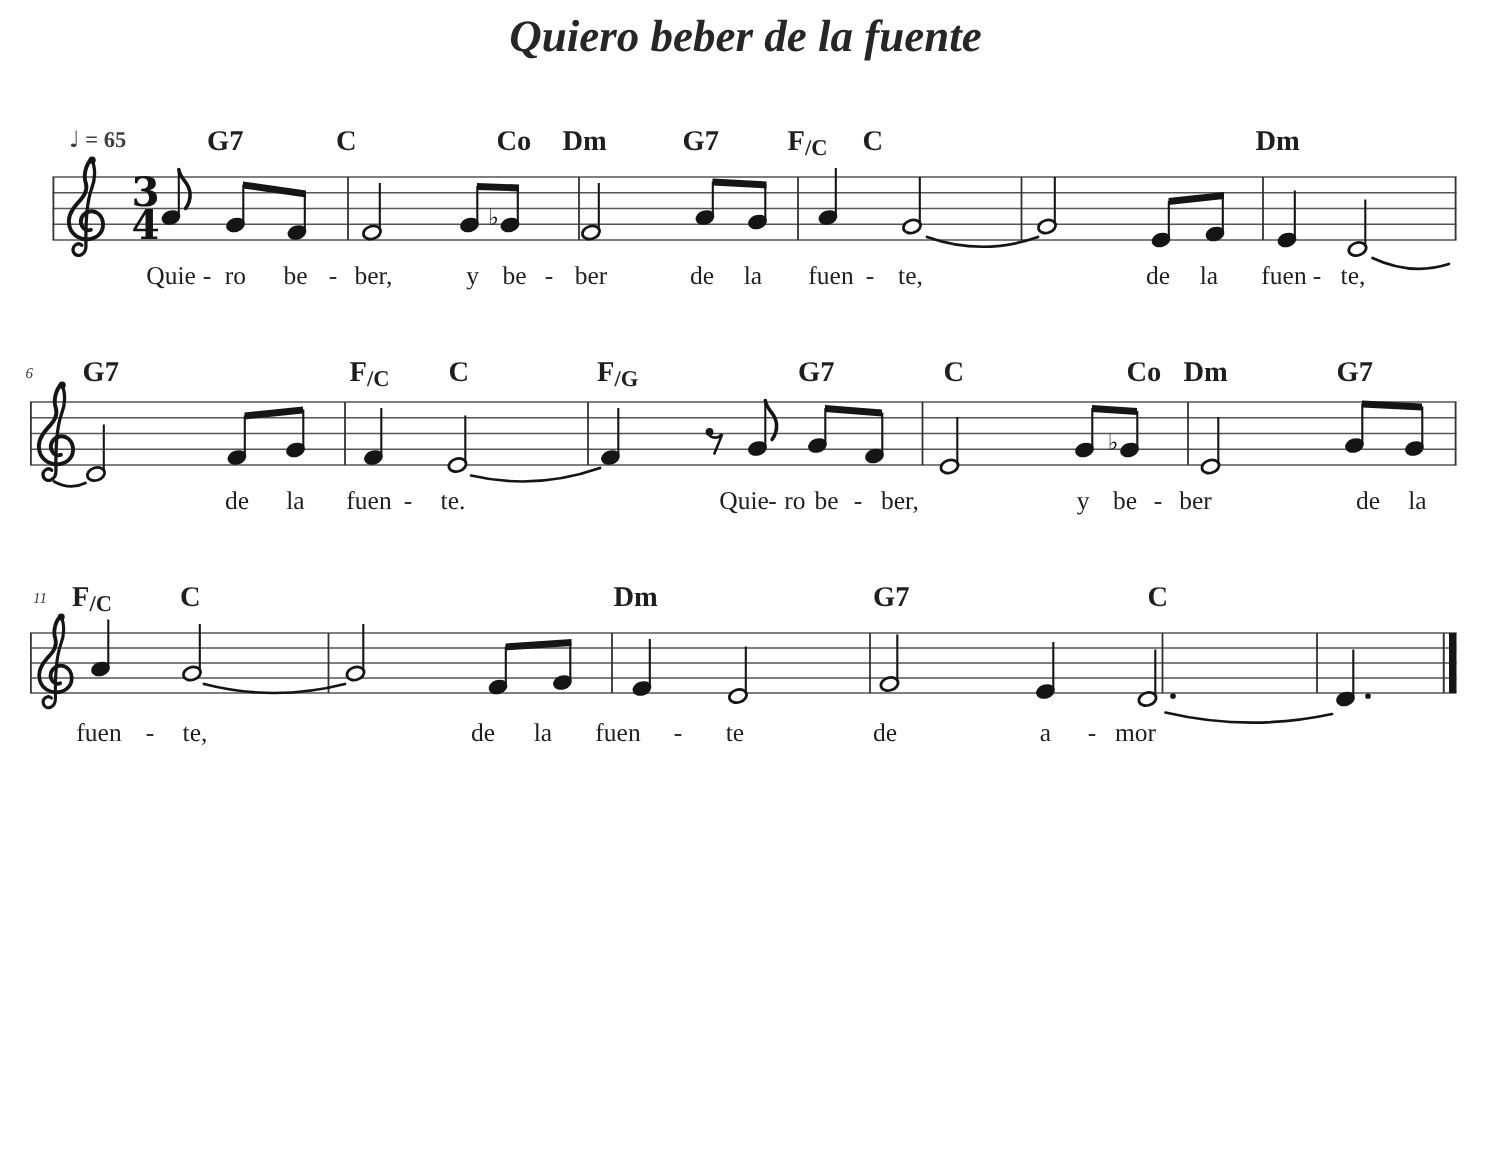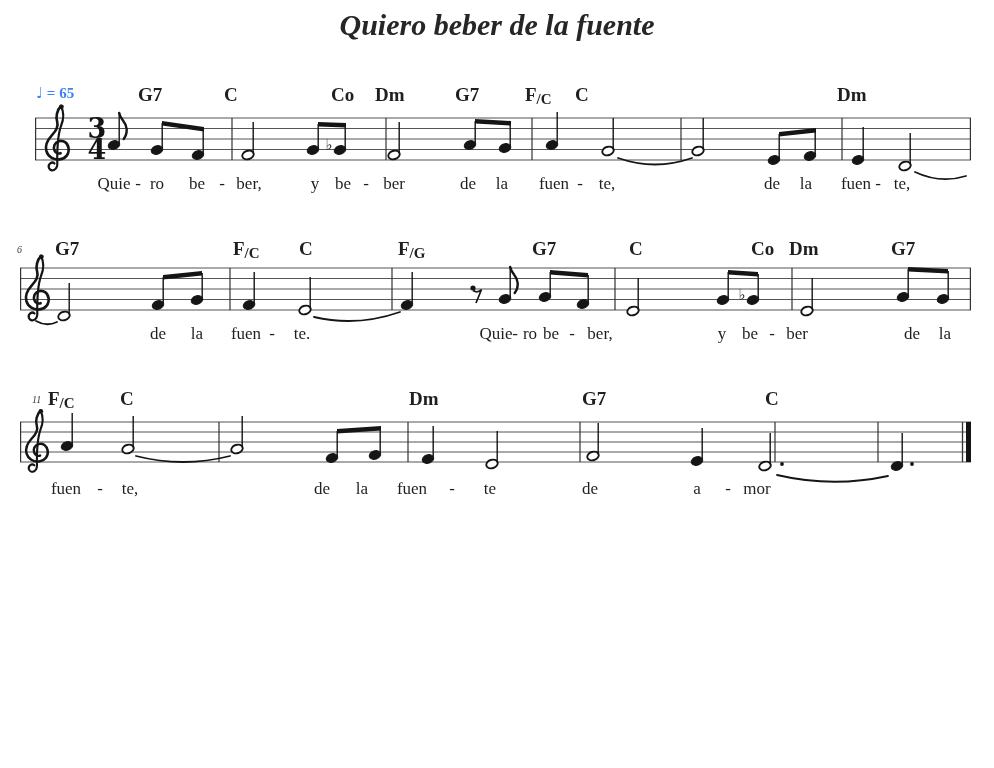--- a/index.html
+++ b/index.html
@@ -2,21 +2,21 @@
 <html><head>
 <meta charset="utf-8">
 <style>
   html,body{margin:0;padding:0;background:#ffffff;}
   #page{position:relative;width:994px;height:764px;background:#ffffff;overflow:hidden;
         font-family:"Liberation Serif",serif;}
   #notation{position:absolute;left:0;top:0;}
   #title{position:absolute;top:8px;left:0;width:994px;text-align:center;margin:0;
          font-family:"Liberation Serif",serif;font-weight:bold;font-style:italic;
          font-size:30px;color:#262626;}
-  #tempo{position:absolute;left:36px;top:84px;font-weight:bold;font-size:15px;color:#3b82f6;
+  #tempo{position:absolute;left:46px;top:84px;font-weight:bold;font-size:15px;color:#404040;
          white-space:nowrap;}
   #tempo .q{font-family:"DejaVu Sans",sans-serif;font-size:15px;font-weight:normal;}
   .chord{position:absolute;font-weight:bold;font-size:19px;color:#1f1f1f;white-space:nowrap;
          font-family:"Liberation Serif",serif;}
   .chord .bass{font-size:15px;position:relative;top:3px;}
   .lyric{position:absolute;font-size:17px;color:#1f1f1f;transform:translateX(-50%);
          white-space:nowrap;font-family:"Liberation Serif",serif;}
   .mnum{position:absolute;font-style:italic;font-size:10px;color:#3a3a3a;
         font-family:"Liberation Serif",serif;}
 </style>
@@ -329,21 +329,21 @@
     <span class="lyric" style="left: 530px; top: 324px;">ro</span>
     <span class="lyric" style="left: 551px; top: 324px;">be</span>
     <span class="lyric" style="left: 572px; top: 324px;">-</span>
     <span class="lyric" style="left: 600px; top: 324px;">ber,</span>
     <span class="lyric" style="left: 722px; top: 324px;">y</span>
     <span class="lyric" style="left: 750px; top: 324px;">be</span>
     <span class="lyric" style="left: 772px; top: 324px;">-</span>
     <span class="lyric" style="left: 797px; top: 324px;">ber</span>
     <span class="lyric" style="left: 912px; top: 324px;">de</span>
     <span class="lyric" style="left: 945px; top: 324px;">la</span>
-    <span class="mnum" style="left: 32px; top: 394px;">11</span>
+    <span class="mnum" style="left: 22px; top: 394px;">11</span>
     <span class="chord" style="left: 48px; top: 388px;"><span>F</span><span class="bass">/C</span></span>
     <span class="chord" style="left: 120px; top: 388px;">C</span>
     <span class="chord" style="left: 409px; top: 388px;">Dm</span>
     <span class="chord" style="left: 582px; top: 388px;">G7</span>
     <span class="chord" style="left: 765px; top: 388px;">C</span>
     <span class="lyric" style="left: 66px; top: 479px;">fuen</span>
     <span class="lyric" style="left: 100px; top: 479px;">-</span>
     <span class="lyric" style="left: 130px; top: 479px;">te,</span>
     <span class="lyric" style="left: 322px; top: 479px;">de</span>
     <span class="lyric" style="left: 362px; top: 479px;">la</span>

